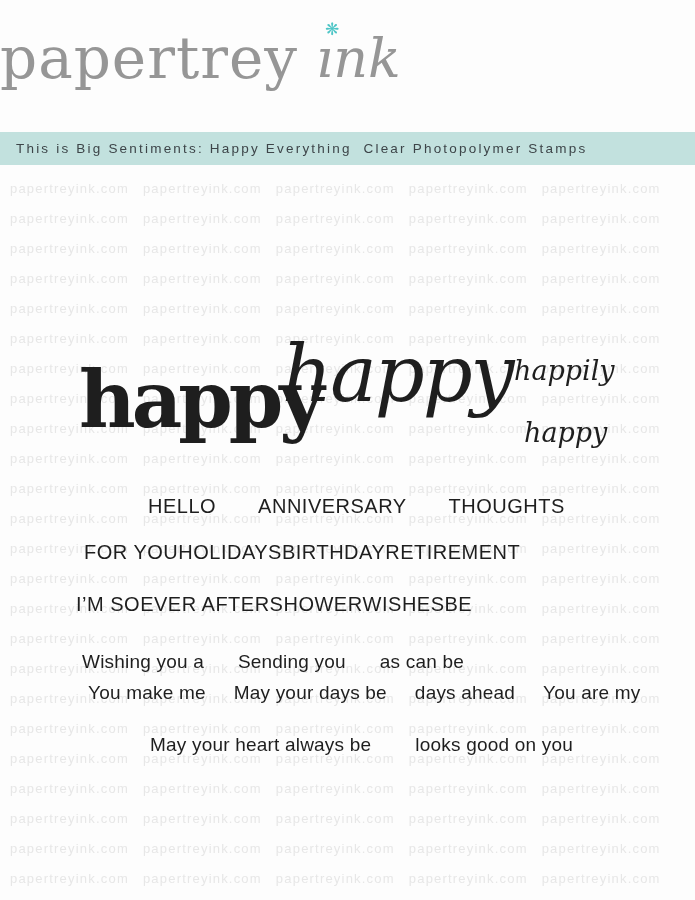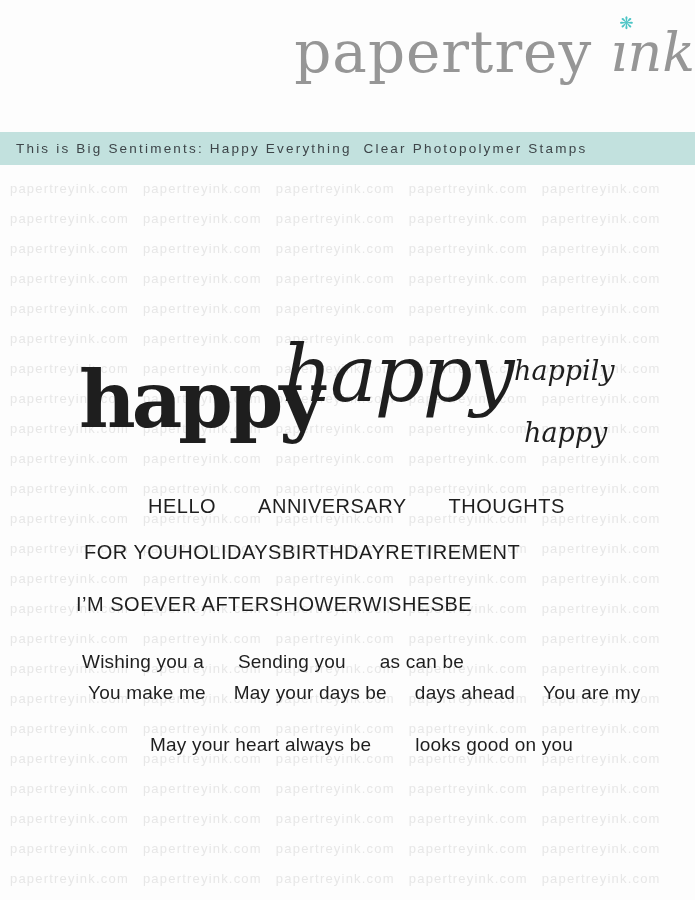--- a/index.html
+++ b/index.html
@@ -5,22 +5,22 @@
   * { box-sizing: border-box; }
   body { margin: 0; background: #fff; }
   .page {
     position: relative; width: 695px; height: 900px;
     background: #fdfdfd; overflow: hidden;
     font-family: "Liberation Sans", sans-serif;
   }
 
   
   .logo-header {
-    height: 100px; display: flex; justify-content: flex-end;
-    align-items: flex-start; padding-top: 22px;
+    height: 100px; display: flex; justify-content: flex-start;
+    align-items: flex-start; padding-top: 28px;
   }
   .logo-serif {
     font-family: "DejaVu Serif", serif; font-size: 58px;
     color: var(--logo_gray, #999); line-height: 1.05; letter-spacing: 1px;
   }
   .logo-script {
     position: relative; font-family: "DejaVu Serif", serif; font-style: italic;
     font-size: 54px; color: var(--logo_gray, #999); margin-left: 18px;
     line-height: 1.05; top: 3px;
   }

